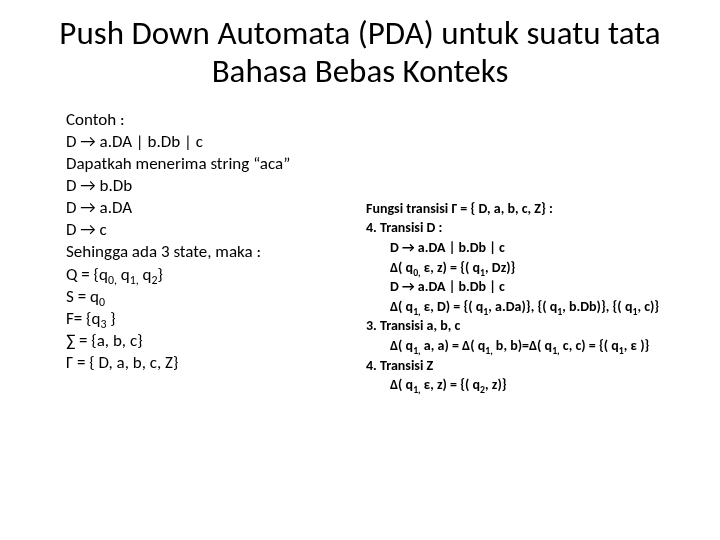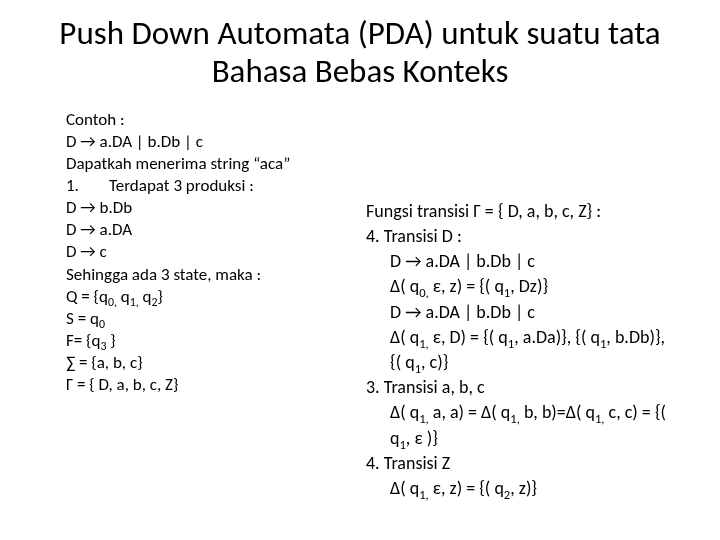--- a/index.html
+++ b/index.html
@@ -33,44 +33,41 @@
   .left {
     flex: 0 0 300px;
     font-size: 17px;
     line-height: 1.3;
   }
   .left .indent {
     padding-left: 30px;
   }
   .right {
     flex: 1;
-    font-size: 18px;
+    font-size: 14px;
     line-height: 1.4;
-    font-weight: normal;
+    font-weight: bold;
     padding-top: 90px;
     box-sizing: border-box;
   }
   .right .indent1 { padding-left: 24px; }
   sub { font-size: 0.7em; vertical-align: sub; line-height: 0; }
 </style>
 </head>
 <body>
 
 <div class="slide">
   <div class="title">Push Down Automata (PDA) untuk suatu tata Bahasa Bebas Konteks</div>
 
   <div class="columns">
 
     <div class="left">
       <div>Contoh :</div>
       <div>D → a.DA | b.Db | c</div>
       <div>Dapatkah menerima string “aca”</div>
-      <div>
-        <span>1.</span><span class="indent">Terdapat 3 produksi :</span>
-      </div>
       <div>D → b.Db</div>
       <div>D → a.DA</div>
       <div>D → c</div>
       <div>Sehingga ada 3 state, maka :</div>
       <div>
         <span>Q = {q</span><sub>0,</sub><span> q</span><sub>1,</sub><span> q</span><sub>2</sub><span>}</span>
       </div>
       <div>
         <span>S = q</span><sub>0</sub>
       </div>

